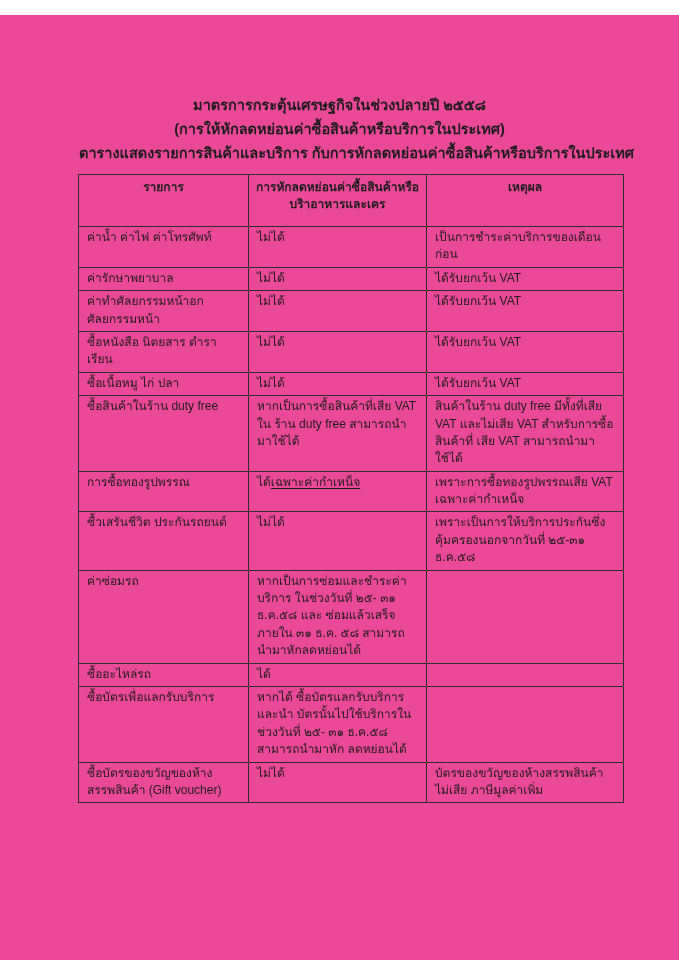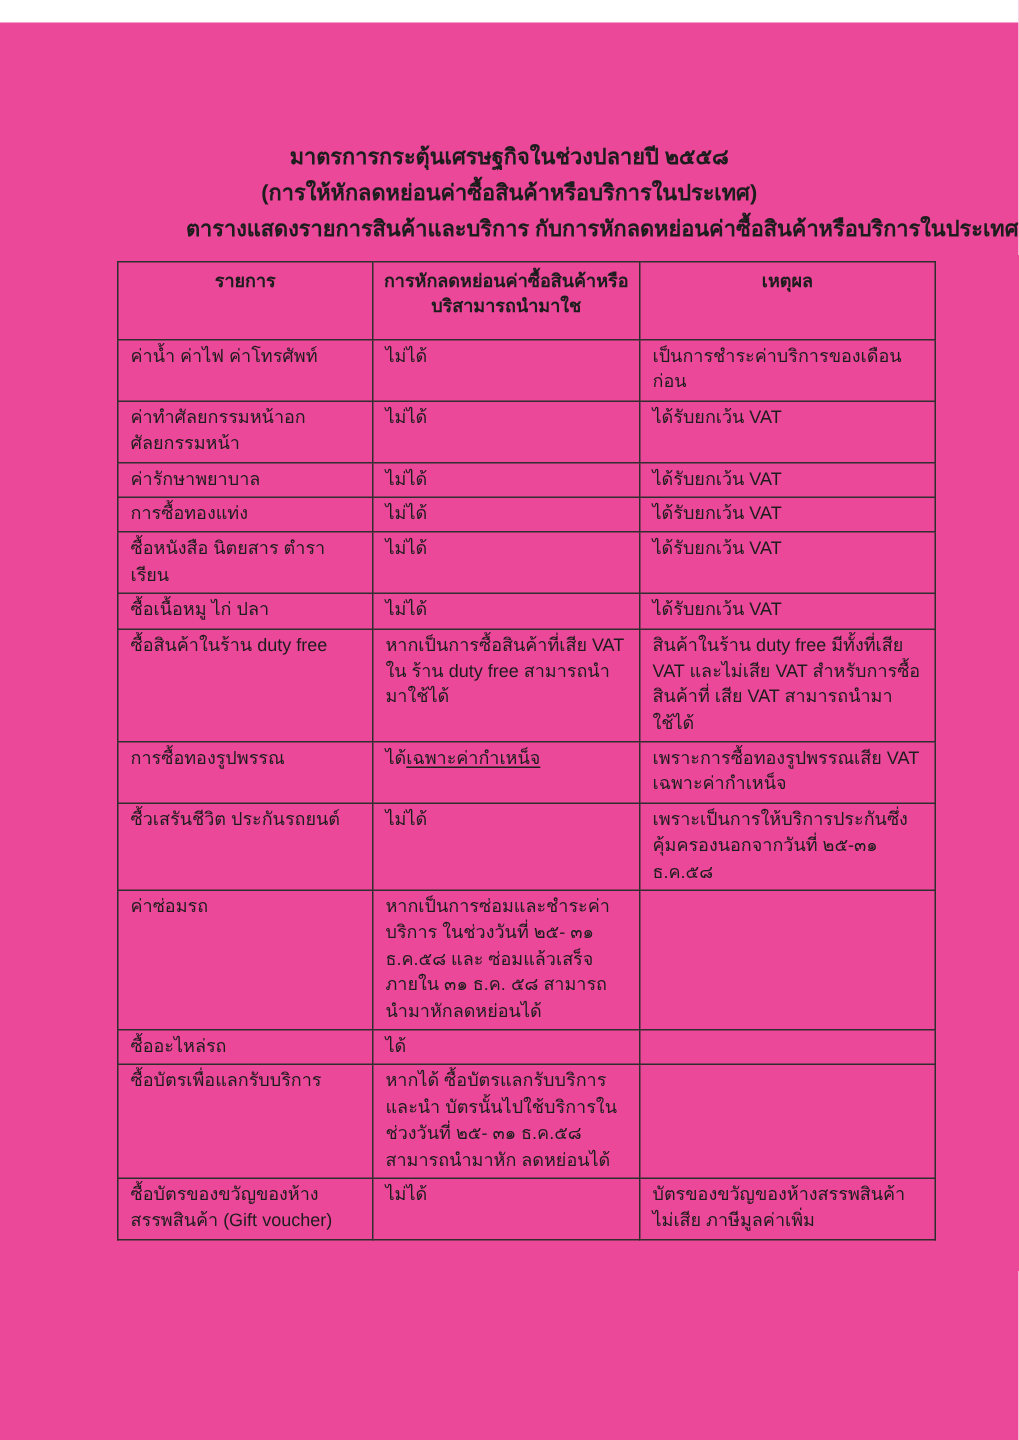--- a/index.html
+++ b/index.html
@@ -14,21 +14,21 @@
     font-family: "Liberation Sans", "DejaVu Sans", sans-serif;
     overflow: hidden;
   }
   .titles {
     padding-top: 78px;
     font-size: 14.5px;
     font-weight: bold;
     line-height: 24px;
   }
   .title-center { text-align: center; }
-  .title-left   { text-align: right; margin-left: 79px; }
+  .title-left   { text-align: left; margin-left: 79px; }
   table.doc-table {
     margin: 9px 0 0 78px;
     width: 545px;
     border-collapse: collapse;
     table-layout: fixed;
   }
   .doc-table col.c1 { width: 170px; }
   .doc-table col.c2 { width: 178px; }
   .doc-table col.c3 { width: 197px; }
   .doc-table th, .doc-table td {
@@ -67,42 +67,37 @@
 
   <table class="doc-table">
     <colgroup>
       <col class="c1">
         <col class="c2">
         <col class="c3">
     </colgroup>
     <thead>
       <tr>
         <th>รายการ</th>
-        <th>การหักลดหย่อนค่าซื้อสินค้าหรือ บริสามารถนำมาใช</th>
+        <th>การหักลดหย่อนค่าซื้อสินค้าหรือ บริาอาหารและเคร</th>
         <th>เหตุผล</th>
       </tr>
     </thead>
     <tbody>
         <tr>
           <td>ค่าน้ำ ค่าไฟ ค่าโทรศัพท์</td>
           <td>ไม่ได้</td>
           <td>เป็นการชำระค่าบริการของเดือนก่อน</td>
         </tr>
         <tr>
-          <td>ค่าทำศัลยกรรมหน้าอก ศัลยกรรมหน้า</td>
-          <td>ไม่ได้</td>
-          <td>ได้รับยกเว้น VAT</td>
-        </tr>
-        <tr>
           <td>ค่ารักษาพยาบาล</td>
           <td>ไม่ได้</td>
           <td>ได้รับยกเว้น VAT</td>
         </tr>
         <tr>
-          <td>การซื้อทองแท่ง</td>
+          <td>ค่าทำศัลยกรรมหน้าอก ศัลยกรรมหน้า</td>
           <td>ไม่ได้</td>
           <td>ได้รับยกเว้น VAT</td>
         </tr>
         <tr>
           <td>ซื้อหนังสือ นิตยสาร ตำราเรียน</td>
           <td>ไม่ได้</td>
           <td>ได้รับยกเว้น VAT</td>
         </tr>
         <tr>
           <td>ซื้อเนื้อหมู ไก่ ปลา</td>

